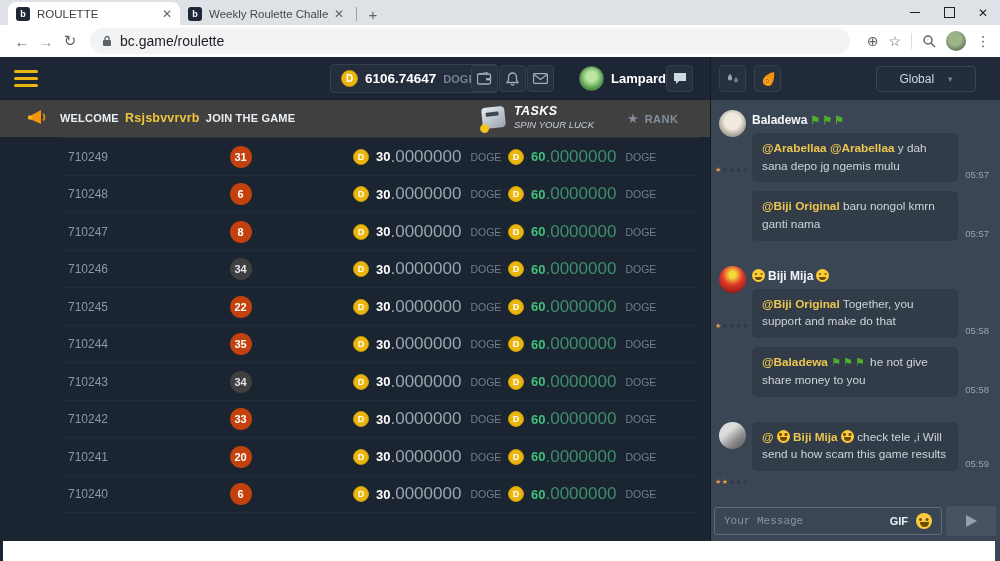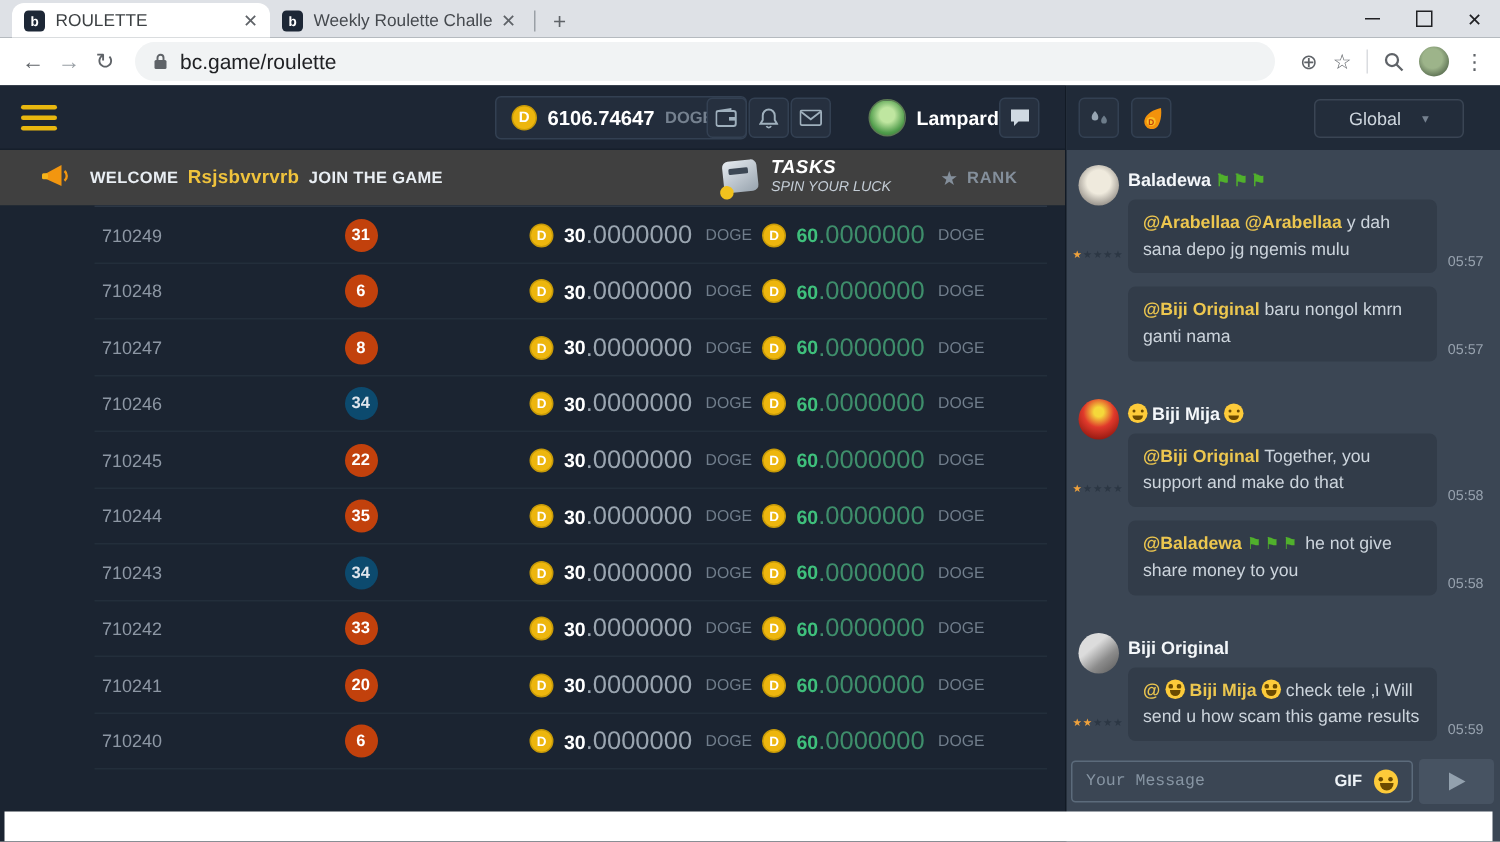--- a/index.html
+++ b/index.html
@@ -71,21 +71,21 @@
   .c2 { width:125px; text-align:center; display:flex; justify-content:center; }
   .c3 { width:205px; display:flex; align-items:center; padding-left:50px; }
   .c4 { width:150px; display:flex; align-items:center; }
   .thead .c3 { justify-content:flex-end; padding-right:45px; padding-left:0; }
   .thead .c4 { justify-content:flex-end; padding-right:36px; }
   .trow { display:flex; align-items:center; height:37.5px; padding-left:68px; position:relative; }
   .trow::after { content:""; position:absolute; left:63px; right:12px; bottom:0; height:1px; background:#232e3b; }
   .isu { color:#8d97a4; font-size:12px; }
   .badge { min-width:22px; height:22px; border-radius:50%; display:flex; align-items:center; justify-content:center; color:#fff; font-size:11px; font-weight:bold; padding:0 4px; }
   .badge-red { background:#c2410c; }
-  .badge-dark { background:#0c4a6e; color:#dfe5ec; }
+  .badge-dark { background:#404040; color:#dfe5ec; }
   .amt-coin { width:16px; height:16px; border-radius:50%; background:#edb60e; border:1.5px solid #c79a08; color:#fff; font-size:9px; font-weight:bold; display:flex; align-items:center; justify-content:center; margin-right:7px; flex-shrink:0; }
   .amt-int { font-size:13px; font-weight:bold; color:#fff; }
   .amt-frac { font-size:17px; color:#9aa5b0; }
   .amt-cur { font-size:10.5px; color:#717e8c; margin-left:9px; }
   .profit .amt-int { color:#3fc07c; }
   .profit .amt-frac { color:#3e8e6b; }
 
   
   .chat { position:absolute; left:710px; top:0; right:0; height:100%; background:#3b4654; border-left:1px solid #121a25; }
   .chat-top { height:43px; background:#202a38; display:flex; align-items:center; padding:0 8px; gap:8px; }
@@ -513,23 +513,20 @@
 </div>
     </div>
   </div>
 
   <div class="cgroup">
     <div class="gleft">
       <span class="cavatar av-portrait"></span>
       <span class="stars"><span class="st-on">★</span><span class="st-on">★</span><span class="st-off">★</span><span class="st-off">★</span><span class="st-off">★</span></span>
     </div>
     <div class="gright">
-      <div class="gname">
-                <span class="seg">Biji Original</span>
-              </div>
       <div>
   <div class="cmsg">
     <div class="bubble"><span class="mention">@</span> <span class="emoji"></span> <span class="mention">Biji Mija</span> <span class="emoji"></span> <span class="seg">check tele ,i Will send u how scam this game results</span></div>
     <span class="mtime">05:59</span>
   </div>
 </div>
     </div>
   </div>
 
 </div>

